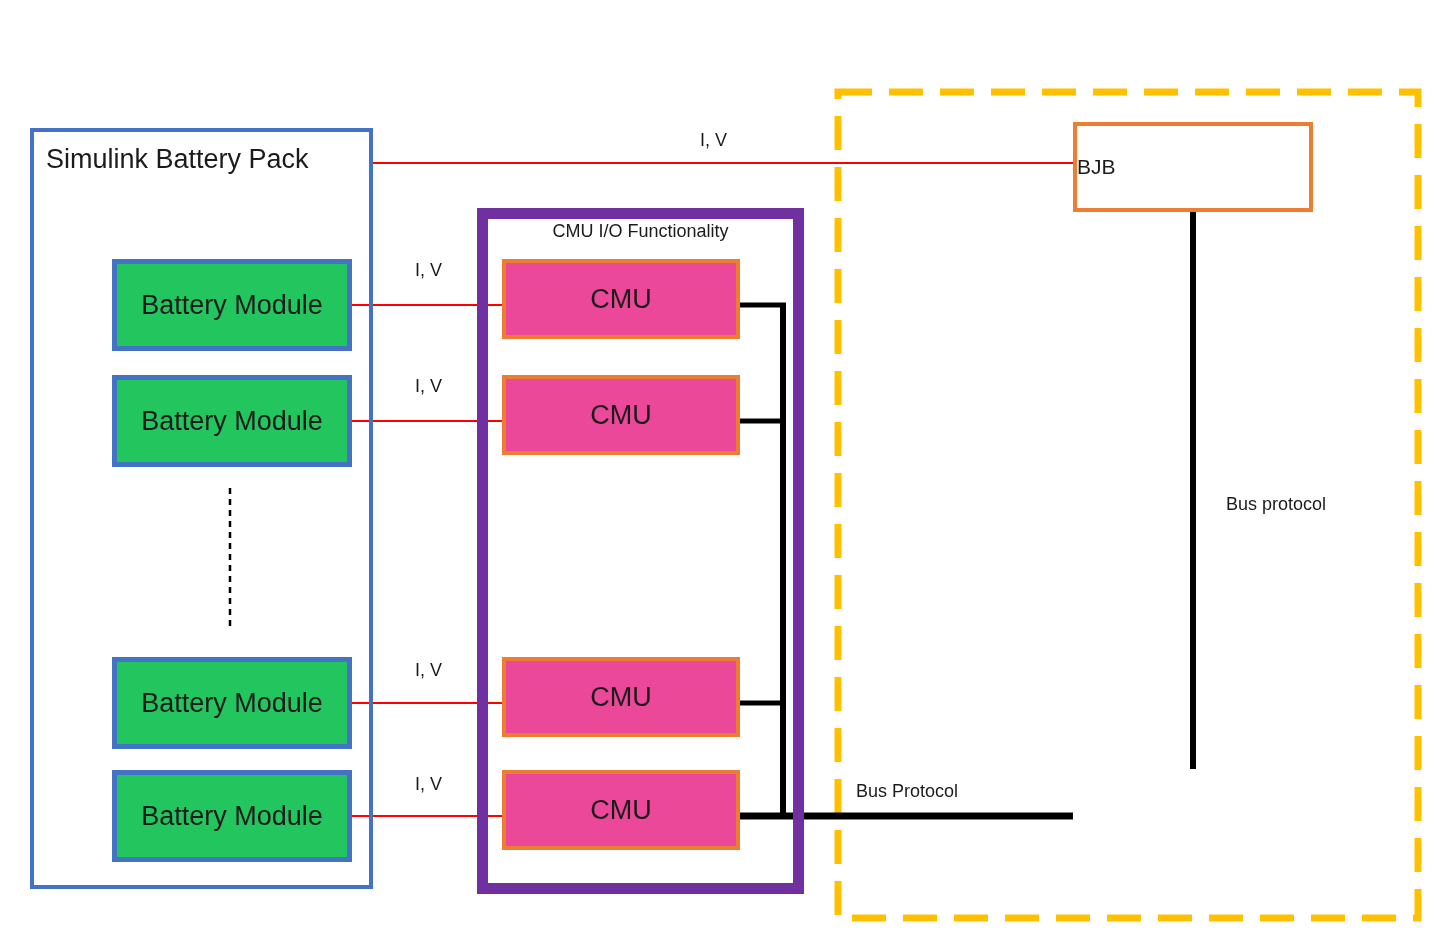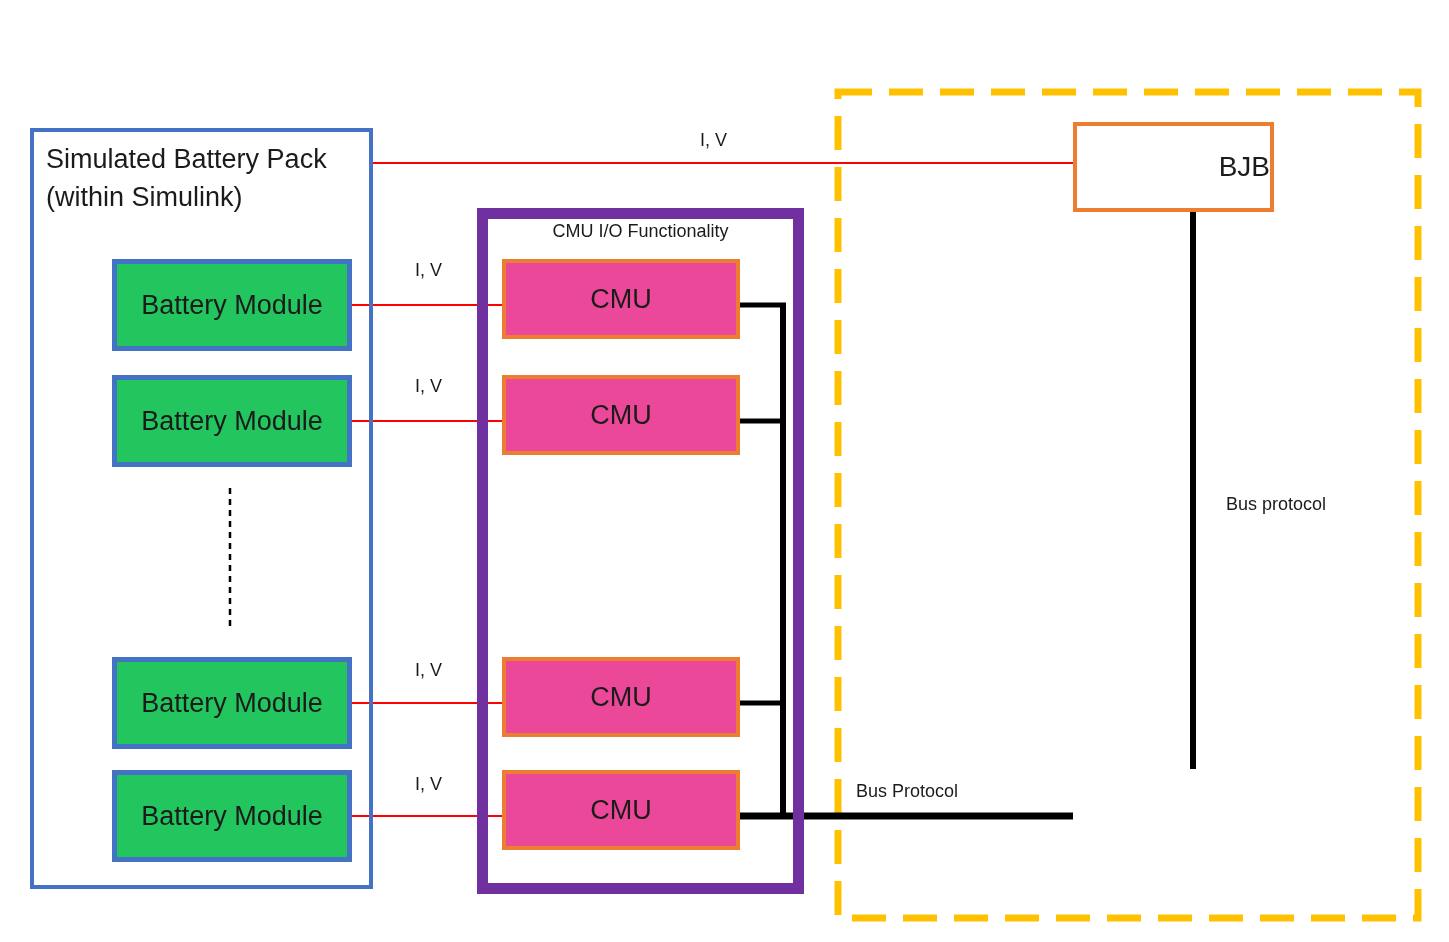--- a/index.html
+++ b/index.html
@@ -43,25 +43,25 @@
     border:4px solid var(--orange);
     box-sizing:border-box;background:#ec4899;
     display:flex;align-items:center;justify-content:center;
     font-size:27px;
   }
   .dut-box-label{
     left:880px;top:14px;width:560px;
     text-align:center;font-size:38px;color:var(--text);
   }
   .orange-node{
-    width:201px;
+    width:240px;
     border:4px solid var(--orange);
     box-sizing:border-box;background:#ffffff;
-    display:flex;align-items:center;justify-content:flex-end;
-    font-size:28px;
+    display:flex;align-items:center;justify-content:flex-start;
+    font-size:21px;
   }
   .bjb{left:1073px;top:122px;height:90px;}
   .bmu{left:1073px;top:769px;height:91px;}
   .line-label{font-size:18px;white-space:nowrap;color:var(--text);}
   
   #lines{left:0;top:0;pointer-events:none;}
   .ln-red{stroke:var(--red);stroke-width:2px;fill:none;}
   .ln-stub{stroke:var(--black);stroke-width:5px;fill:none;}
   .ln-bus{stroke:var(--black);stroke-width:6px;fill:none;}
   .ln-main{stroke:var(--black);stroke-width:7px;fill:none;}
@@ -91,22 +91,21 @@
     <line x1="740" y1="816" x2="1073" y2="816" class="ln-main"></line>
 
     <line x1="1193" y1="212" x2="1193" y2="769" class="ln-vert"></line>
 
     <line x1="230" y1="488" x2="230" y2="630" class="ln-dots"></line>
   </svg>
 
 
   <div class="abs pack-box"></div>
   <div class="abs pack-title">
-    <div>Simulated Battery Pack</div>
-    <div>(within Simulink)</div>
+    <div>Simulink Battery Pack</div>
   </div>
 
   <div class="abs module-box" style="top:259px;">
       <span>Battery Module</span>
     </div>
   <div class="abs module-box" style="top:375px;">
       <span>Battery Module</span>
     </div>
   <div class="abs module-box" style="top:657px;">
       <span>Battery Module</span>

